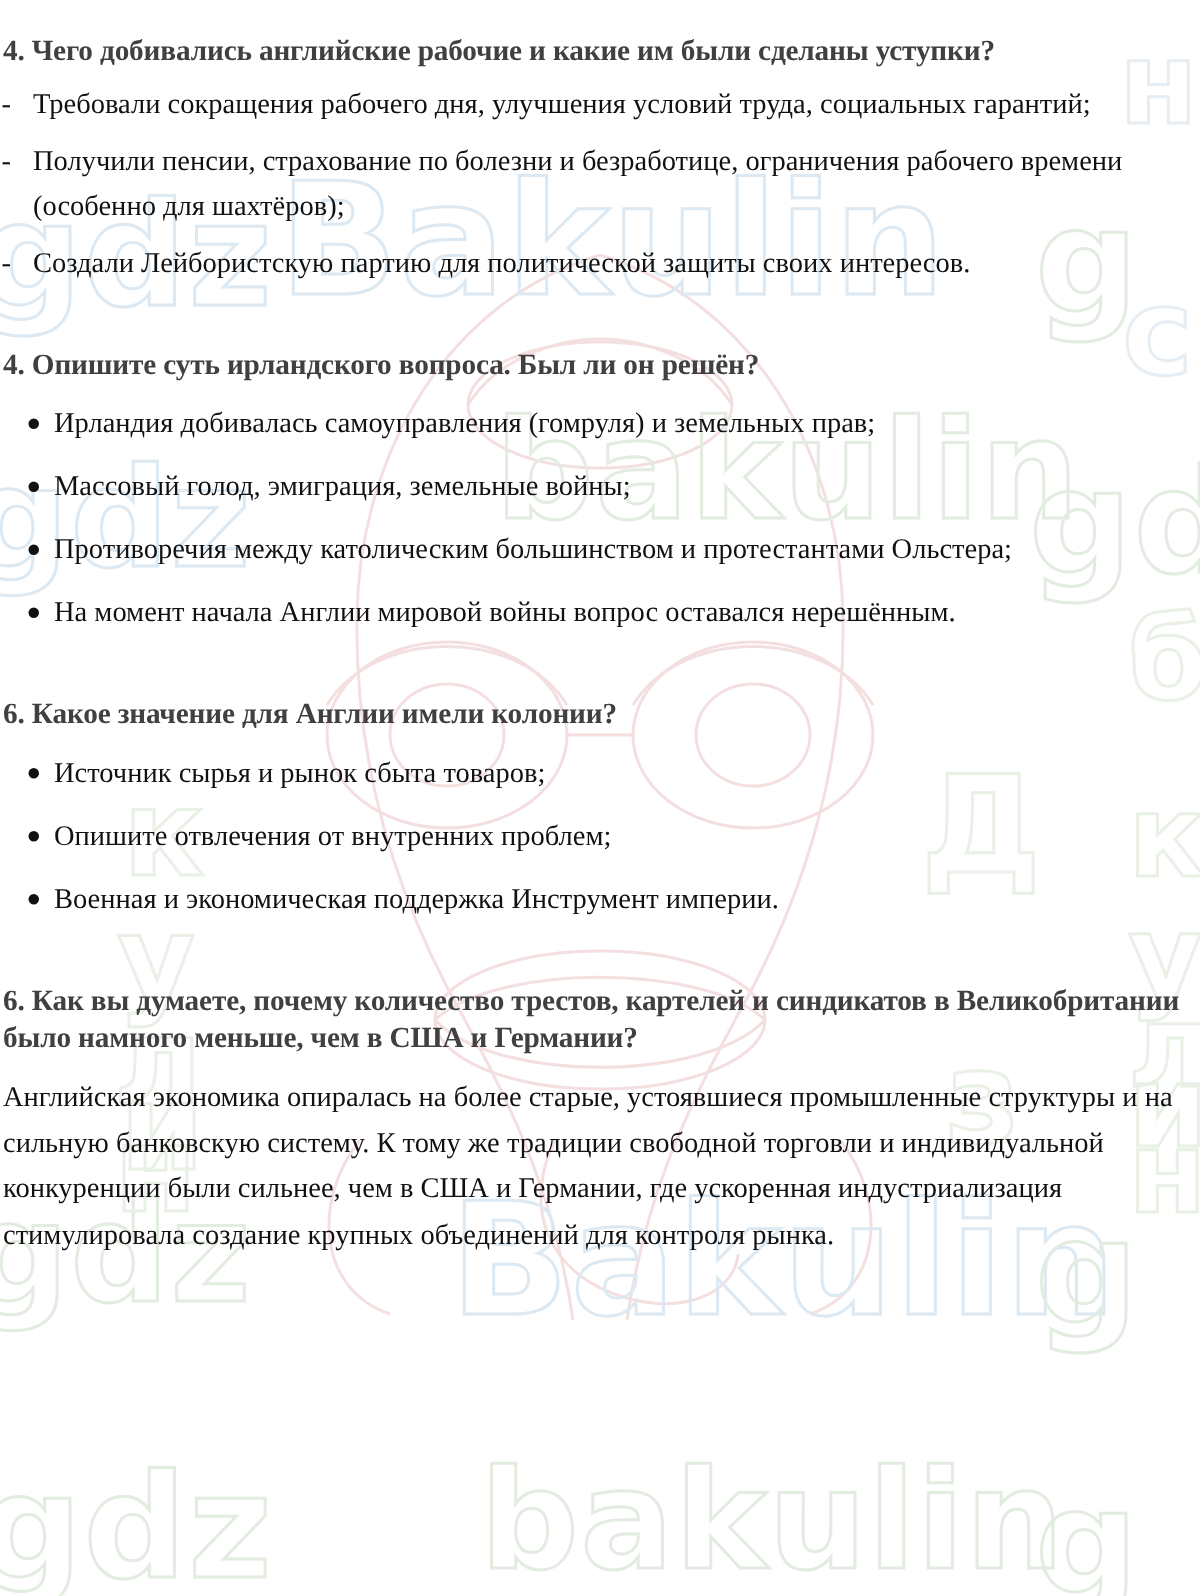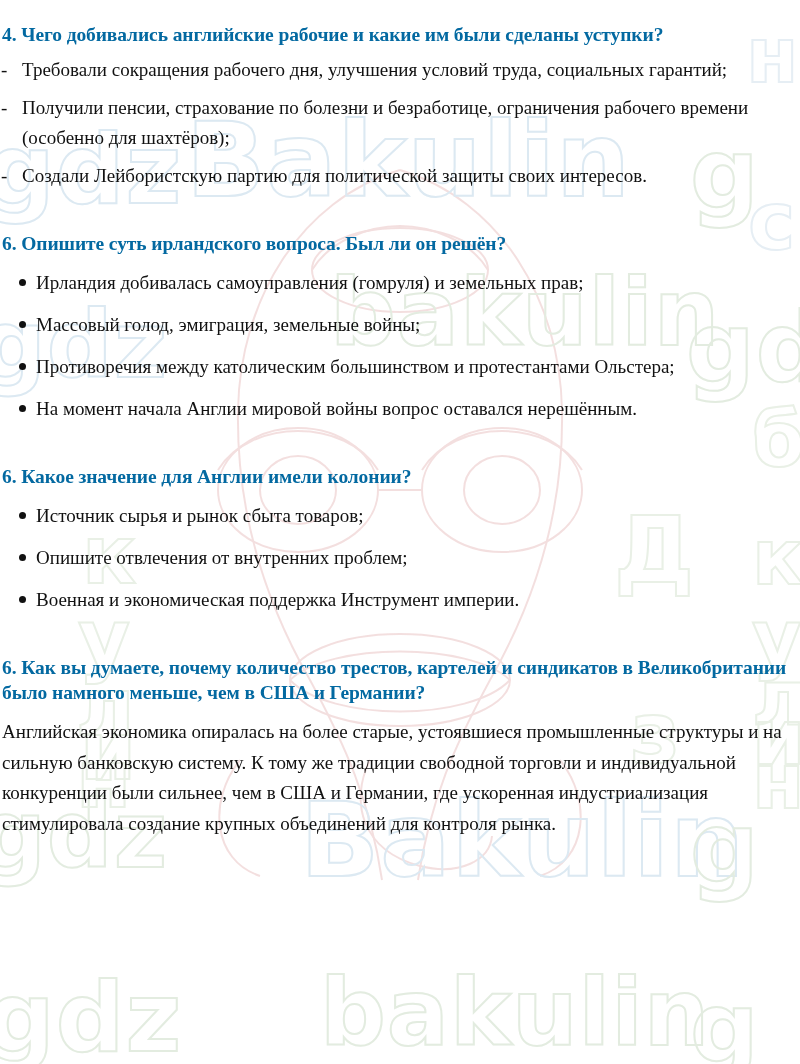--- a/index.html
+++ b/index.html
@@ -66,21 +66,21 @@
 
   .qa-block {
     position: relative;
   }
 
   .q-heading {
     font-family: "Liberation Serif", "DejaVu Serif", serif;
     font-weight: 700;
     font-size: 19.5px;
     line-height: 25px;
-    color: #0369a1;
+    color: #404040;
     margin: 0;
     padding: 0 4px 0 2px;
     letter-spacing: -0.1px;
   }
 
   ul.ans-list {
     list-style: none;
     margin: 0;
     padding: 0;
   }
@@ -212,21 +212,21 @@
       <li>
         <span class="bullet-mark">-</span>
         <span>Создали Лейбористскую партию для политической защиты своих интересов.</span>
       </li>
     </ul>
   </section>
 
   <div class="gap-lg"></div>
 
   <section class="qa-block">
-    <h2 class="q-heading">6. Опишите суть ирландского вопроса. Был ли он решён?</h2>
+    <h2 class="q-heading">4. Опишите суть ирландского вопроса. Был ли он решён?</h2>
     <ul class="ans-list dot-list">
       <li>
         <span class="bullet-mark"></span>
         <span>Ирландия добивалась самоуправления (гомруля) и земельных прав;</span>
       </li>
       <li>
         <span class="bullet-mark"></span>
         <span>Массовый голод, эмиграция, земельные войны;</span>
       </li>
       <li>

